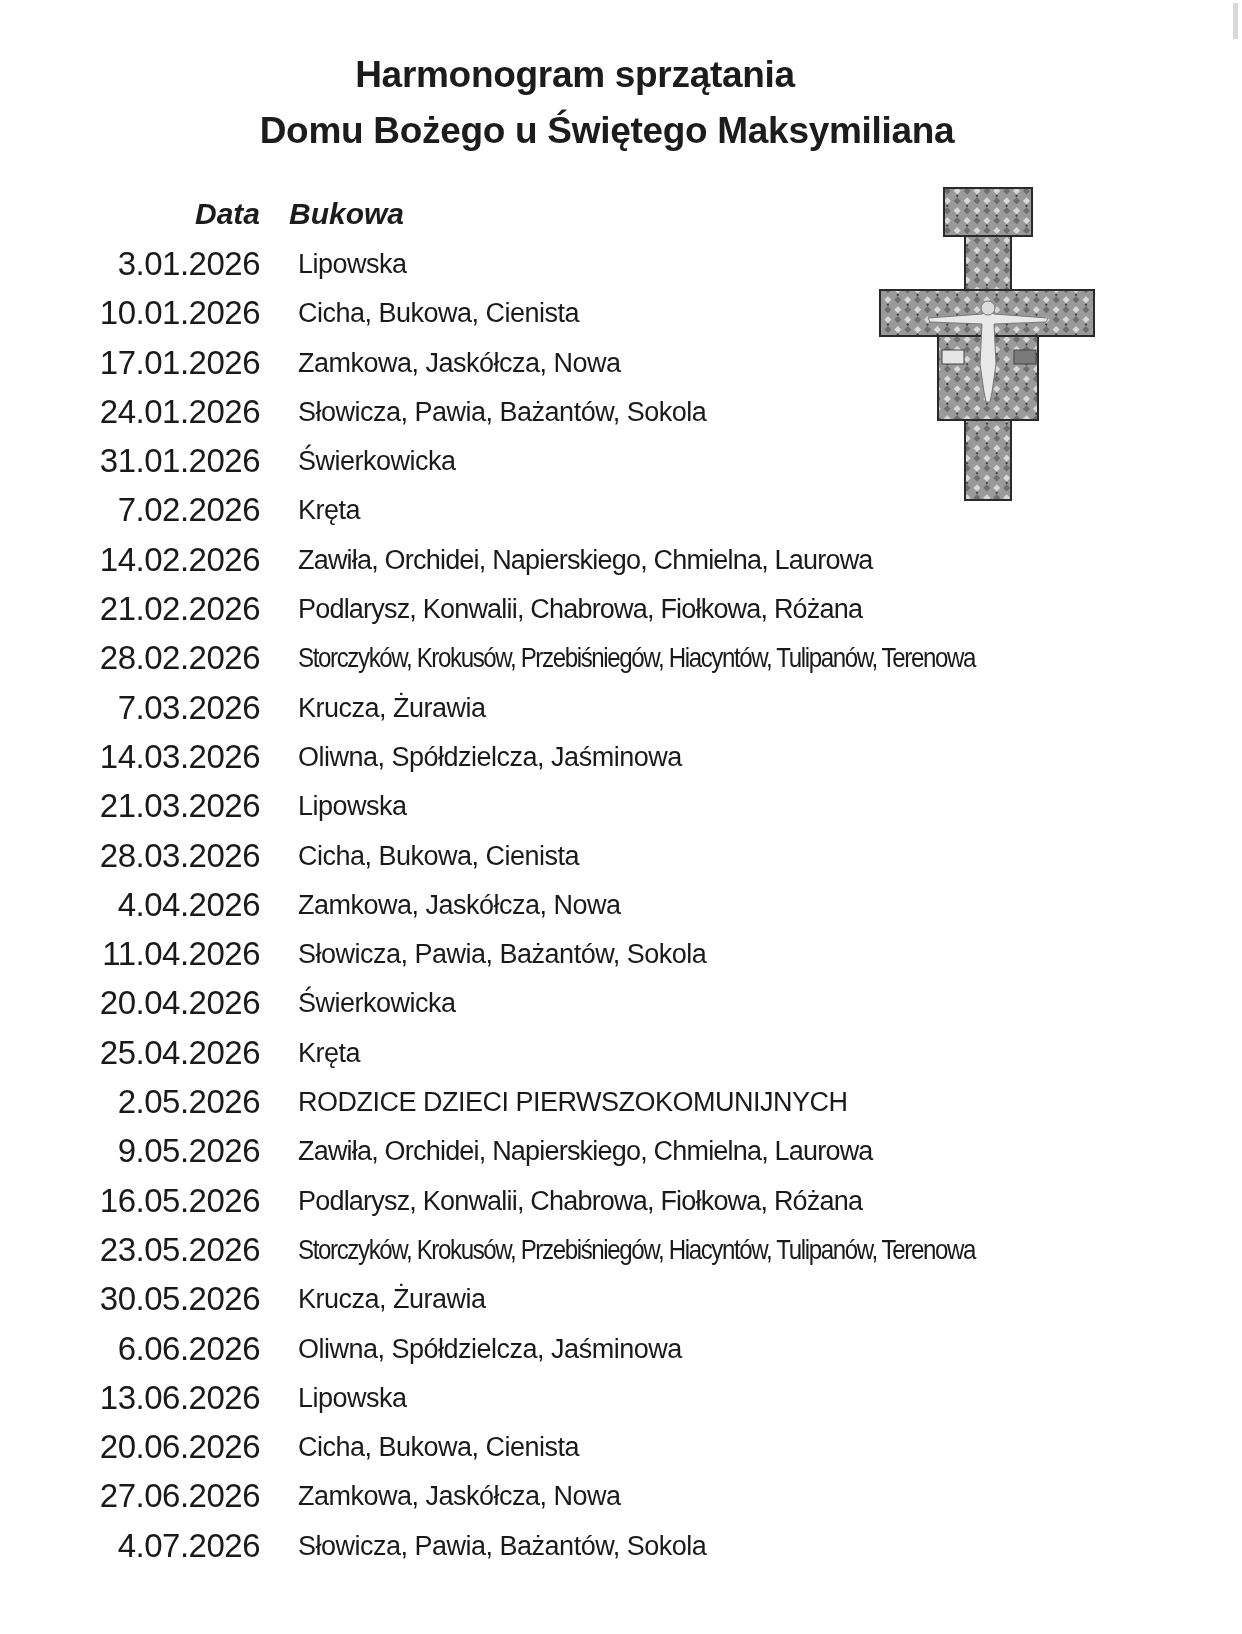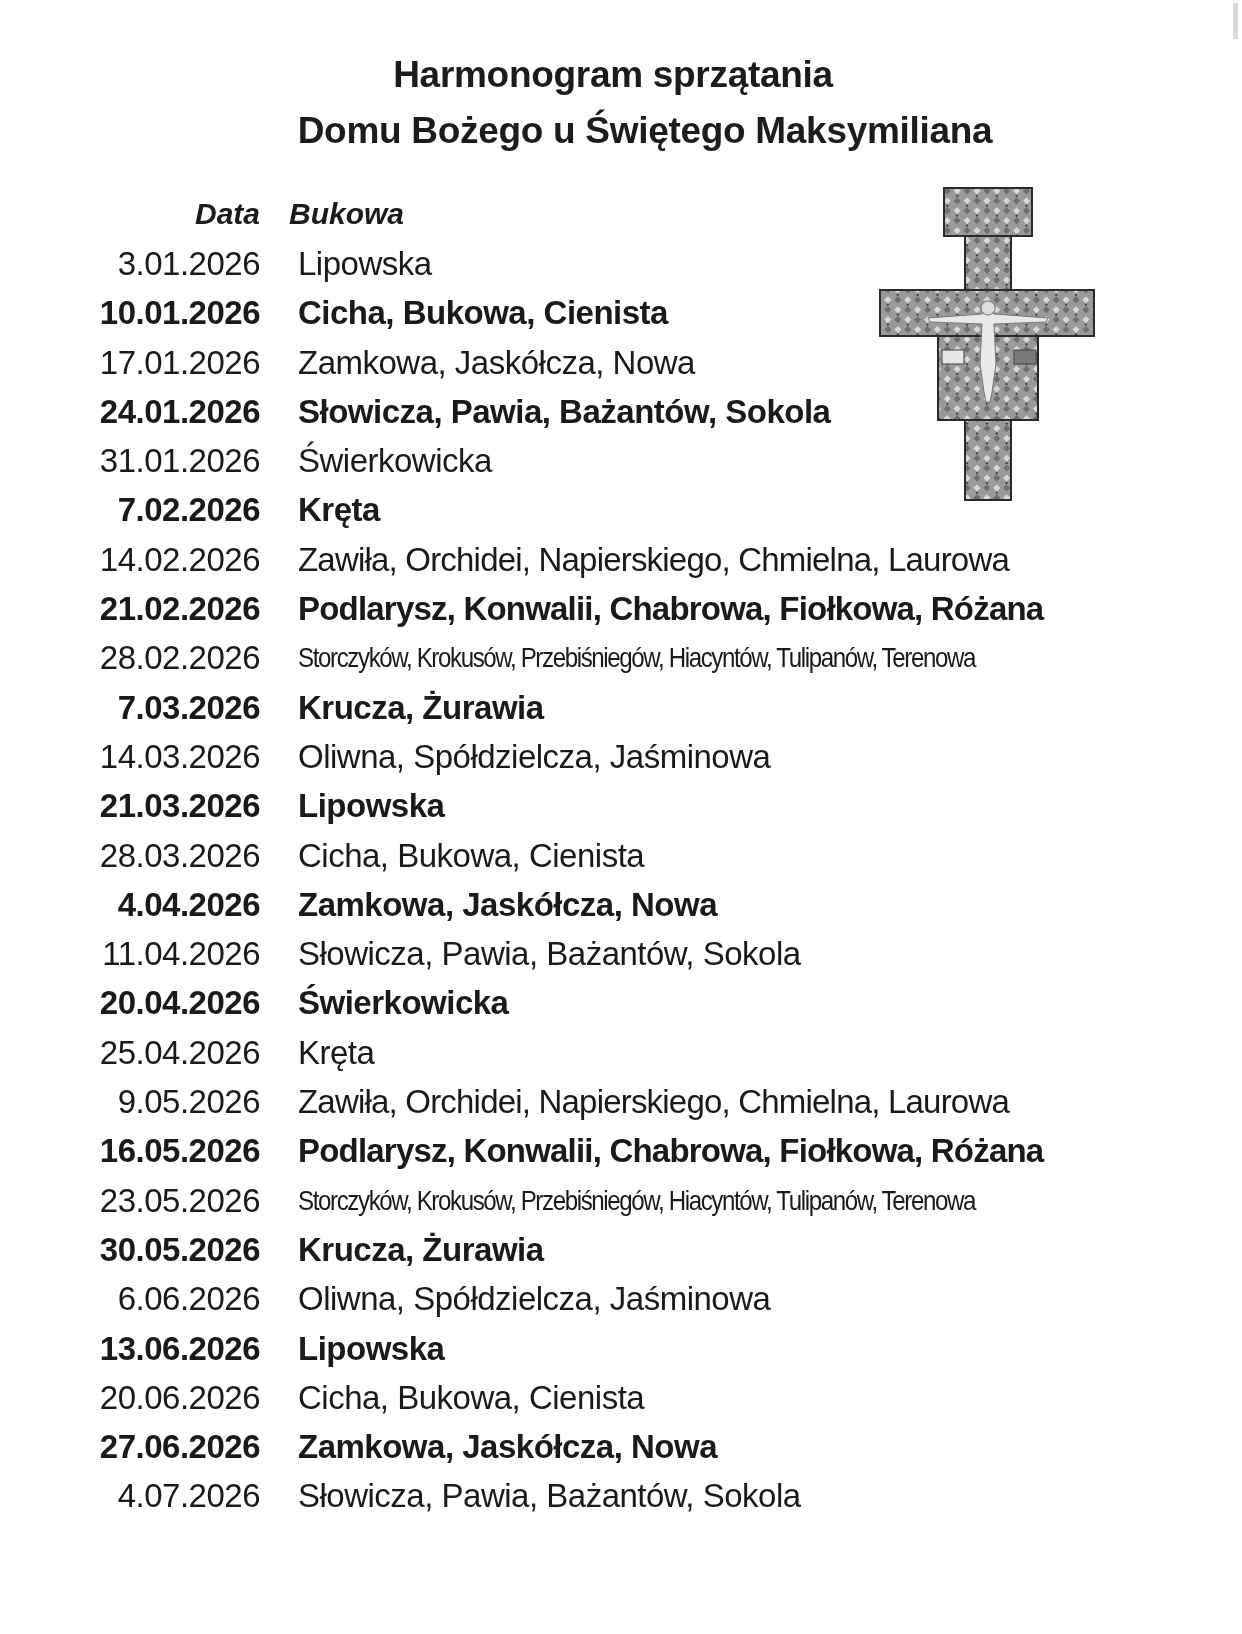--- a/index.html
+++ b/index.html
@@ -1,30 +1,30 @@
 <!DOCTYPE html>
 <html><head>
 <meta charset="utf-8">
 <style>
   html, body { margin:0; padding:0; background:#ffffff; }
   body { width:1242px; height:1634px; position:relative; overflow:hidden;
          font-family:"Liberation Sans", "DejaVu Sans", sans-serif; color:#1a1a1a; }
   .edge-strip { position:absolute; left:1233px; top:3px; width:5px; height:36px; background:#d9d9d9; }
   .title { position:absolute; left:0; width:1150px; text-align:center; font-weight:bold;
-           font-size:37px; letter-spacing:-0.3px; color:#1c1c1c;padding-left:38px; }
+           font-size:37px; letter-spacing:-0.3px; color:#1c1c1c; }
   .title.l1 { top:54px; }
   .title.l2 { top:110px;margin-left:32px; }
   .hdr { position:absolute; top:197px; font-weight:bold; font-style:italic; font-size:30px; color:#1c1c1c; }
   .hdr.date { right:982px; }
   .hdr.street { left:289px; }
   .rows { position:absolute; left:0; top:243px; width:1242px; }
   .row { position:relative; height:49.3px; }
   .row .d { position:absolute; right:982px; top:0; font-size:33px; line-height:42px; white-space:nowrap; letter-spacing:-0.5px; }
-  .row .s { position:absolute; left:298px; top:0; font-size:33px; line-height:42px; white-space:nowrap; letter-spacing:-0.5px; }
-  .row.b .d, .row.b .s { font-weight:bold; }
+  .row .s { position:absolute; left:298px; top:0; font-size:27px; line-height:42px; white-space:nowrap; letter-spacing:-0.5px; }
+  .row.b .d, .row.b .s { font-weight:normal; }
   .row .s.cond { font-size:28px; letter-spacing:-1.6px; transform:scaleX(0.86); transform-origin:left center; }
   .row .s.wide { letter-spacing:-0.8px;text-align:center; }
   .cross { position:absolute; left:878px; top:186px; width:218px; height:316px; }
 </style>
 </head>
 <body>
 
 <div class="edge-strip"></div>
 
 <div class="title l1">Harmonogram sprzątania</div>
@@ -95,20 +95,24 @@
       <span class="s">Słowicza, Pawia, Bażantów, Sokola</span>
     </div>
     <div class="row b">
       <span class="d">20.04.2026</span>
       <span class="s">Świerkowicka</span>
     </div>
     <div class="row">
       <span class="d">25.04.2026</span>
       <span class="s">Kręta</span>
     </div>
+    <div class="row b">
+      <span class="d">2.05.2026</span>
+      <span class="s">RODZICE DZIECI PIERWSZOKOMUNIJNYCH</span>
+    </div>
     <div class="row">
       <span class="d">9.05.2026</span>
       <span class="s wide">Zawiła, Orchidei, Napierskiego, Chmielna, Laurowa</span>
     </div>
     <div class="row b">
       <span class="d">16.05.2026</span>
       <span class="s wide">Podlarysz, Konwalii,  Chabrowa, Fiołkowa, Różana</span>
     </div>
     <div class="row">
       <span class="d">23.05.2026</span>

